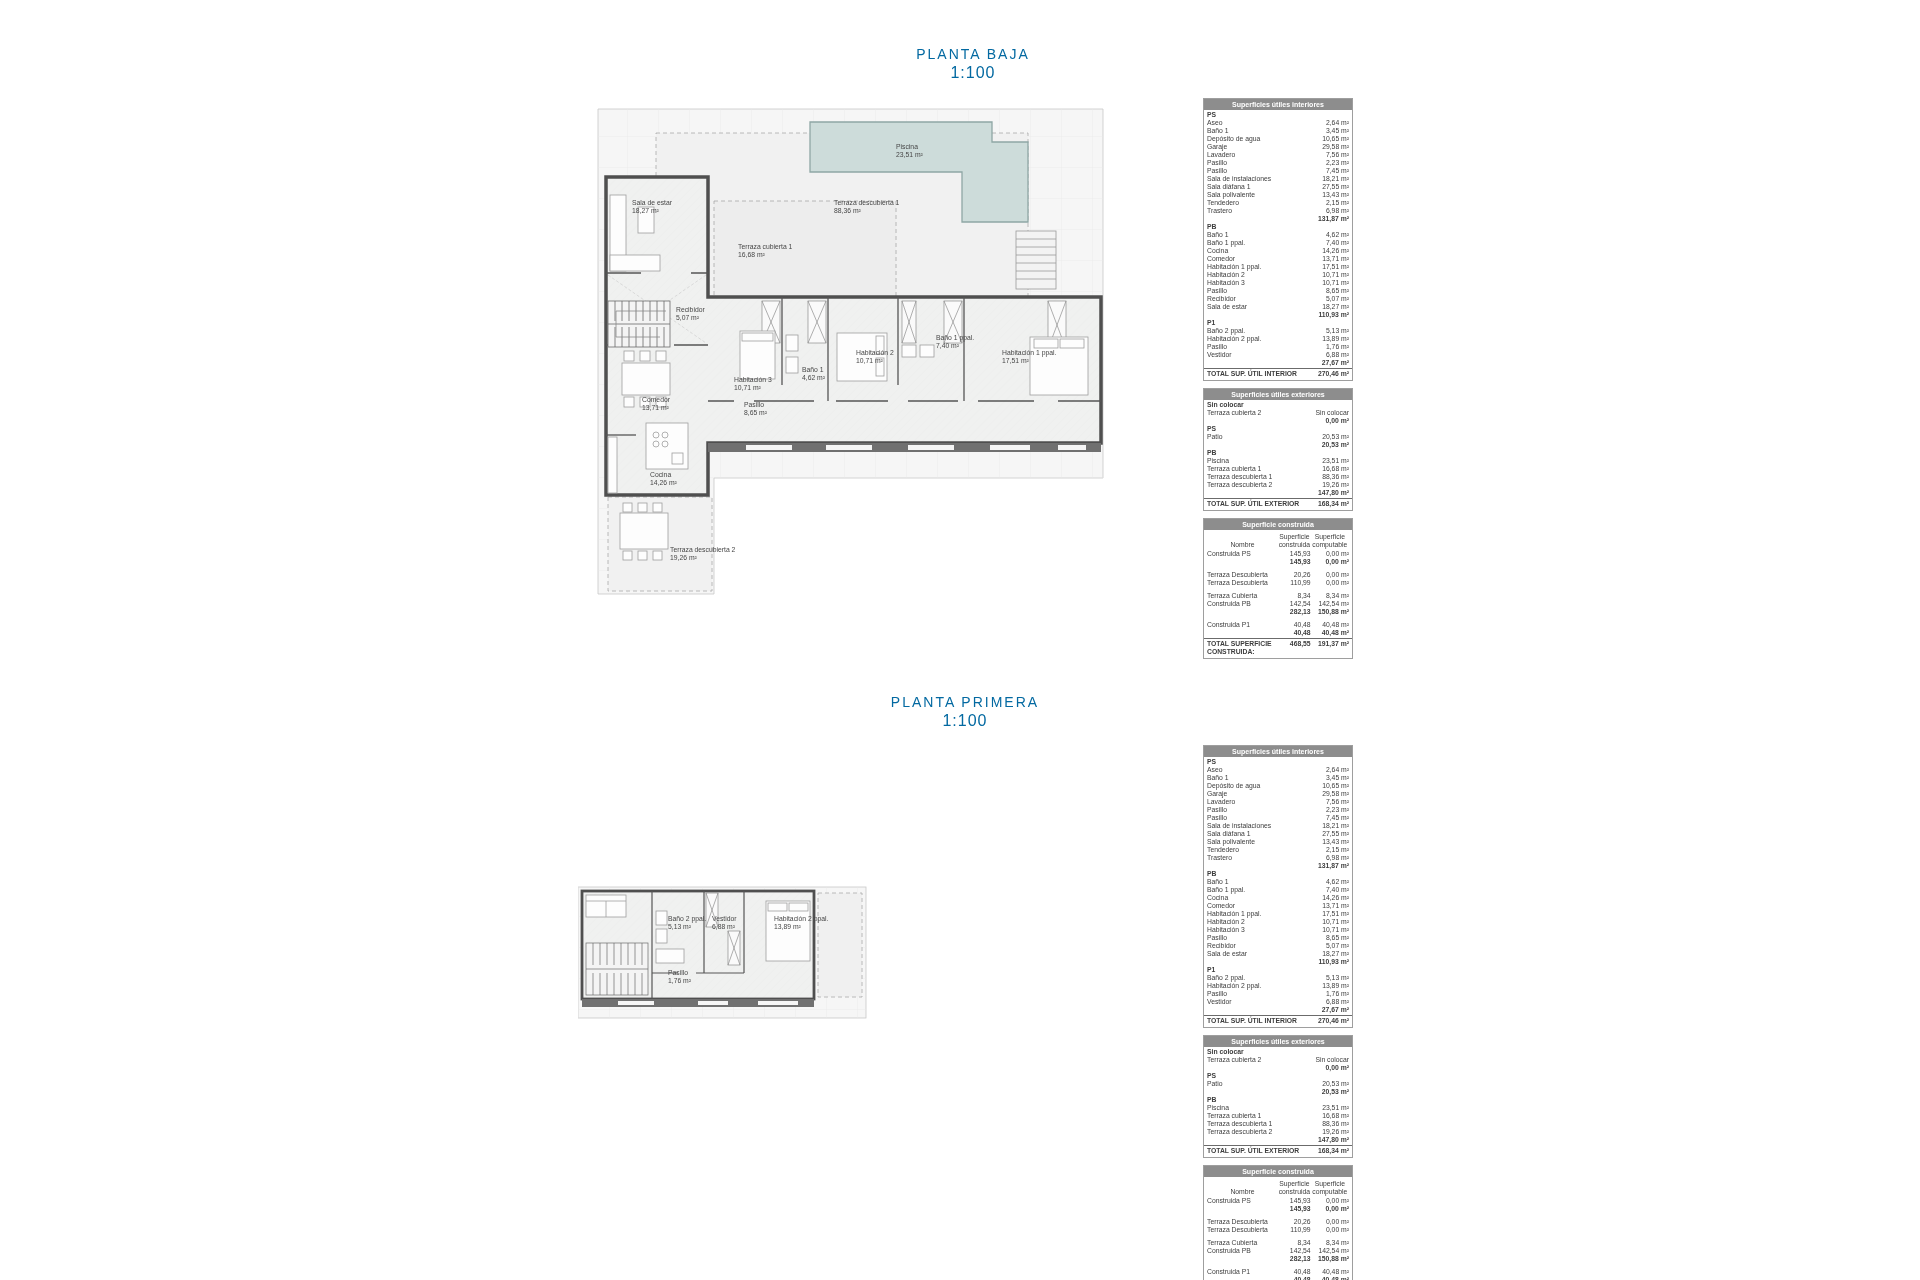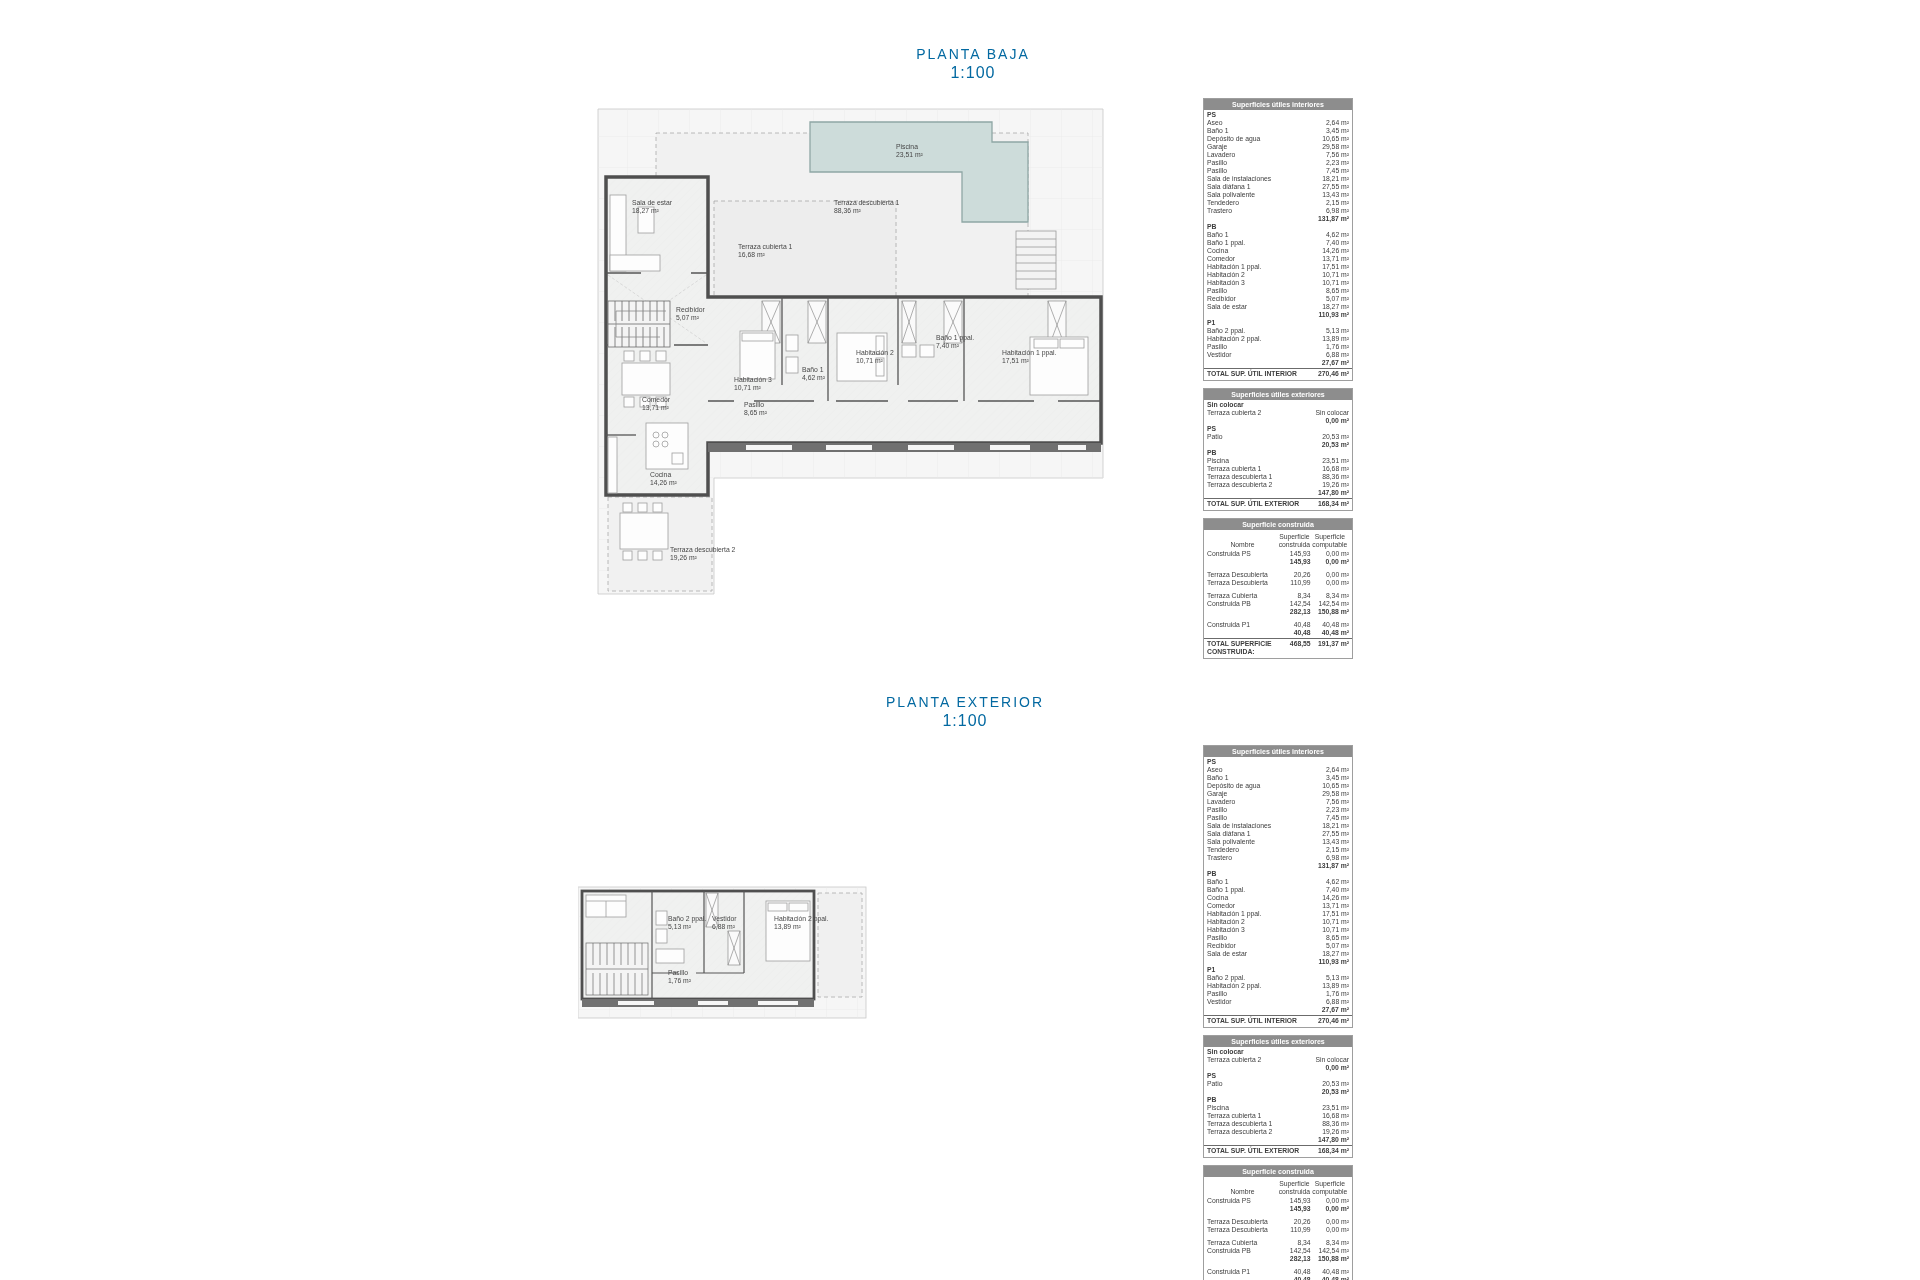--- a/index.html
+++ b/index.html
@@ -510,21 +510,21 @@
           <div class="c-row c-total">
             <span class="c1">TOTAL SUPERFICIE CONSTRUIDA:</span>
             <span class="c2">468,55</span>
             <span class="c3">191,37 m²</span>
           </div>
         </div>
       </div>
   </div>
 
   <div class="sheet-head" style="left:855px;top:694px;">
-    <div class="sheet-title">PLANTA EXTERIOR</div>
+    <div class="sheet-title">PLANTA PRIMERA</div>
     <div class="sheet-scale">1:100</div>
   </div>
 
   <div class="plan" style="left:578px;top:885px;width:290px;height:135px;">
     <svg width="290" height="135" viewBox="0 0 290 135">
       <defs>
         <pattern id="g2grid" width="31" height="31" patternUnits="userSpaceOnUse">
           <path d="M31 0 H0 V31" fill="none" stroke="#e7e7e7" stroke-width="0.7"></path>
         </pattern>
         <pattern id="g2diag" width="6" height="6" patternUnits="userSpaceOnUse" patternTransform="rotate(45)">

